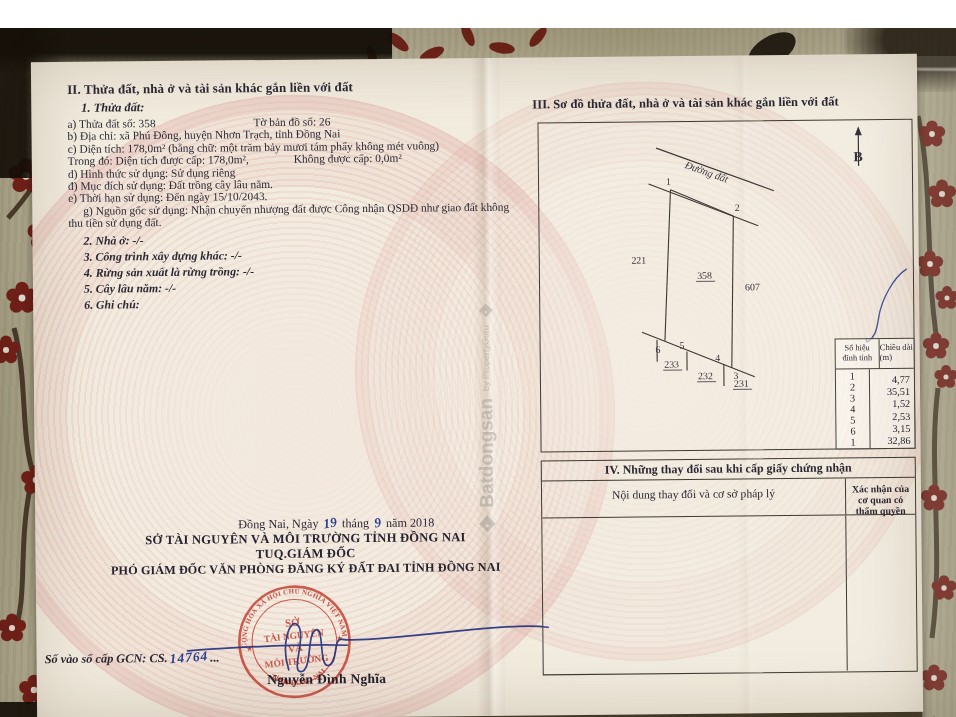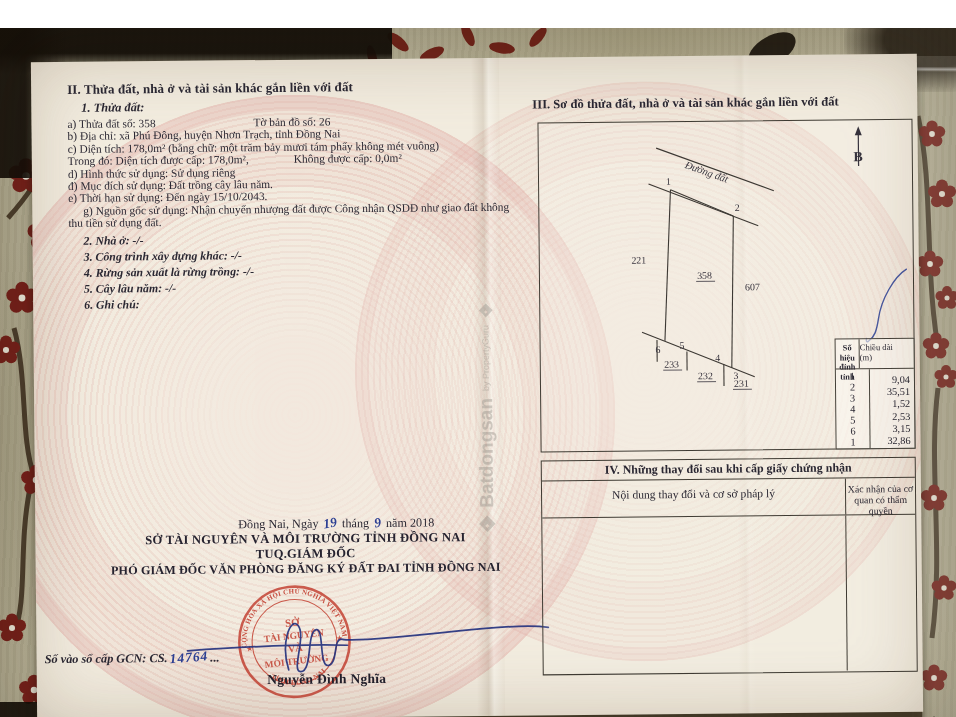--- a/index.html
+++ b/index.html
@@ -66,30 +66,30 @@
   .signsvg{left:130px;top:520px;width:400px;height:120px;}
   .signer{left:140px;top:612px;width:300px;text-align:center;font-weight:bold;font-size:13.5px;letter-spacing:0.3px;color:#23202c;}
   .gcn{left:8px;top:589px;font-weight:bold;font-style:italic;font-size:12.3px;}
   .gcnnum{color:#2c3f93;font-size:13.5px;letter-spacing:1px;}
   
   .h3{left:501px;top:40px;width:385px;font-size:12.6px;font-weight:bold;}
   .box3{left:506px;top:65px;width:375px;height:330px;border:1.4px solid #3f3b33;background:rgba(250,246,238,0.18);}
   .dsvg{position:absolute;left:0;top:0;width:100%;height:100%;}
   .vtable{position:absolute;left:294px;top:218px;right:-1px;bottom:-1px;border:1.1px solid #46423a;background:rgba(252,249,242,0.6);display:flex;flex-direction:column;}
   .vt-head{display:flex;height:30px;border-bottom:1.1px solid #46423a;}
-  .vt-c1h{width:24px;border-right:1.1px solid #46423a;font-size:8.3px;line-height:9.6px;text-align:center;padding-top:4px;font-weight:bold;}
+  .vt-c1h{width:44px;border-right:1.1px solid #46423a;font-size:8.3px;line-height:9.6px;text-align:center;padding-top:4px;}
   .vt-c2h{flex:1;font-size:8.6px;line-height:9.6px;text-align:left;padding-top:4px;}
   .vt-body{display:flex;flex:1;}
   .vt-c1{width:34px;border-right:1.1px solid #46423a;display:flex;flex-direction:column;justify-content:space-around;align-items:center;font-size:10.3px;padding:1px 0;}
   .vt-c2{flex:1;display:flex;flex-direction:column;justify-content:space-around;align-items:flex-end;font-size:10.3px;padding:4px 4px 1px 0;}
   .box4{left:506px;top:403px;width:375px;height:215px;border:1.3px solid #3f3b33;background:rgba(250,246,238,0.12);}
   .b4title{height:20px;border-bottom:1.1px solid #3f3b33;text-align:center;font-weight:bold;font-size:12px;line-height:19px;}
   .b4hdr{display:flex;border-bottom:1.1px solid #3f3b33;height:37px;}
   .b4c1{width:304px;border-right:1.1px solid #3f3b33;text-align:center;font-size:11.6px;padding-top:8px;}
-  .b4c2{flex:1;font-size:9.8px;text-align:center;line-height:11px;padding-top:5px;}
+  .b4c2{flex:1;font-size:9.8px;text-align:center;line-height:11px;padding-top:5px;font-weight:bold;}
   .b4body{display:flex;height:155px;}
   .b4body .bc1{width:304px;border-right:1.1px solid #3f3b33;}
   .b4body .bc2{flex:1;}
   
   .wm-center{left:452px;top:360px;transform:translate(-50%,-50%) rotate(-90deg);display:flex;align-items:center;gap:7px;color:rgba(150,145,138,0.42);pointer-events:none;white-space:nowrap;}
   .wm-center .b{font-family:"Liberation Sans",sans-serif;font-weight:bold;font-size:19px;}
   .wm-center .s{font-family:"Liberation Sans",sans-serif;font-size:9px;}
   .wm-br{right:-6px;bottom:3px;display:flex;align-items:center;gap:6px;color:rgba(248,246,240,0.78);pointer-events:none;}
   .wm-br .col{display:flex;flex-direction:column;align-items:flex-end;line-height:1;}
   .wm-br .b{font-family:"Liberation Sans",sans-serif;font-weight:bold;font-size:15px;}
@@ -296,21 +296,21 @@
           <div class="vt-c1">
             <span>1</span>
             <span>2</span>
             <span>3</span>
             <span>4</span>
             <span>5</span>
             <span>6</span>
             <span>1</span>
           </div>
           <div class="vt-c2">
-            <span>9,04</span>
+            <span>4,77</span>
             <span>35,51</span>
             <span>1,52</span>
             <span>2,53</span>
             <span>3,15</span>
             <span>32,86</span>
           </div>
         </div>
       </div>
     </div>
 

